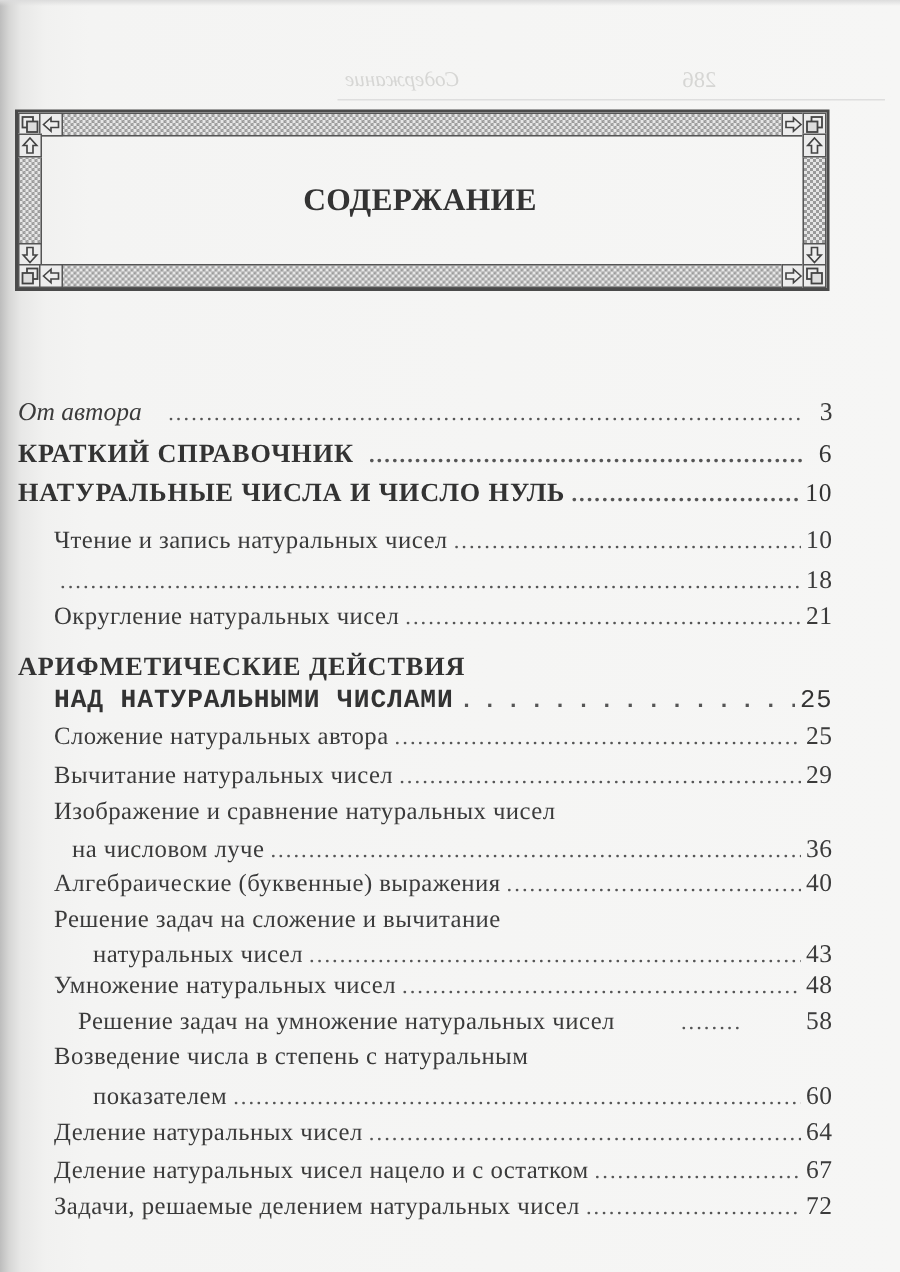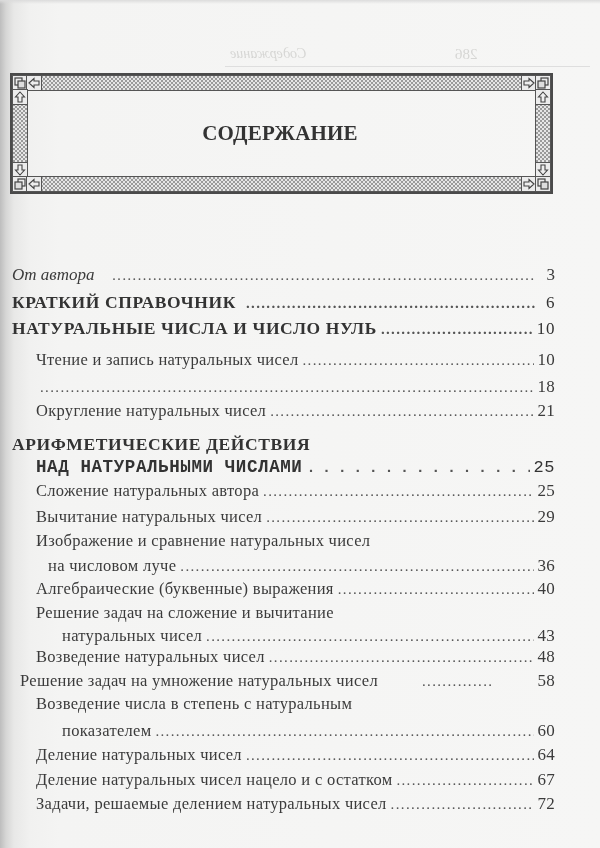--- a/index.html
+++ b/index.html
@@ -243,26 +243,26 @@
     <div class="line lvl-s solo" style="left:36px; top:603px;">
       <span class="label">Решение задач на сложение и вычитание</span>
     </div>
     <div class="line lvl-s" style="left:62px; top:626px;">
       <span class="label">натуральных чисел</span>
       <span class="dots"></span>
       <span class="page-num">43</span>
     </div>
 
     <div class="line lvl-s" style="left:36px; top:647px;">
-      <span class="label">Возведение натуральных чисел</span>
+      <span class="label">Умножение натуральных чисел</span>
       <span class="dots"></span>
       <span class="page-num">48</span>
     </div>
 
-    <div class="line lvl-s" style="left:20px; top:671px;gap:40px;">
+    <div class="line lvl-s" style="left:52px; top:671px;gap:40px;">
       <span class="label">Решение задач на умножение натуральных чисел</span>
       <span class="dots"></span>
       <span class="page-num">58</span>
     </div>
 
     <div class="line lvl-s solo" style="left:36px; top:694px;">
       <span class="label">Возведение числа в степень с натуральным</span>
     </div>
     <div class="line lvl-s" style="left:62px; top:721px;">
       <span class="label">показателем</span>

